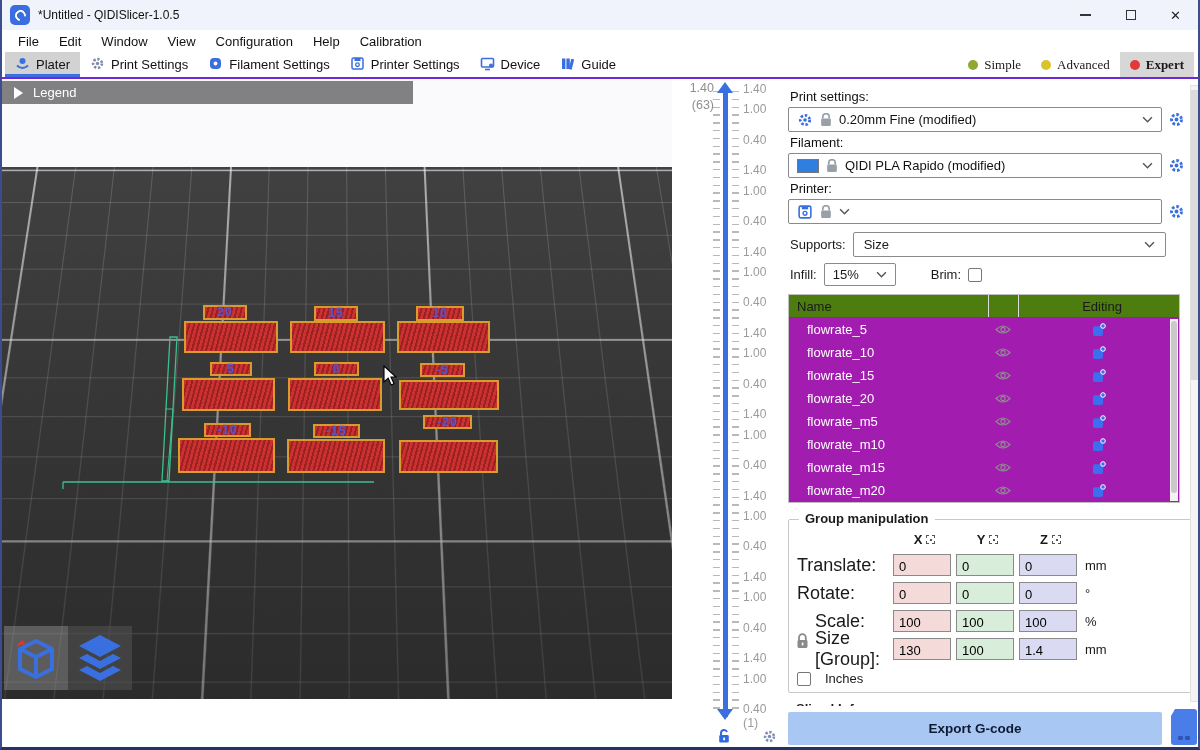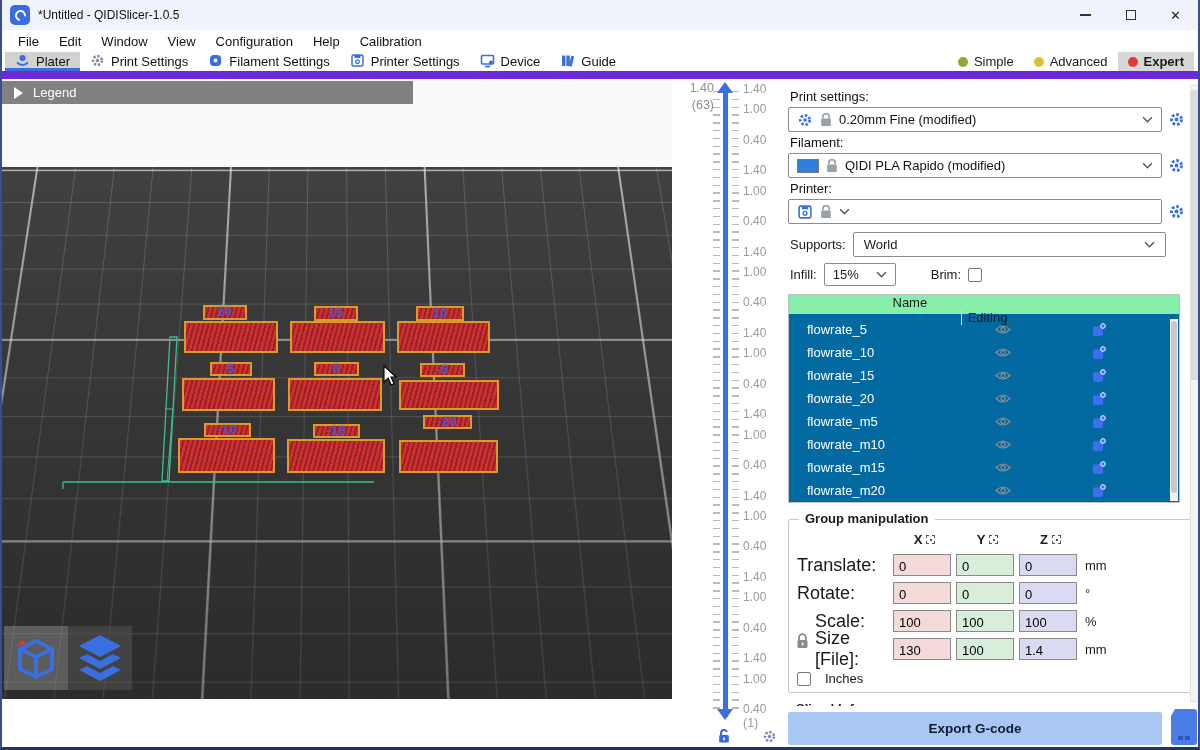--- a/index.html
+++ b/index.html
@@ -15,25 +15,25 @@
   .win-controls { margin-left:auto; display:flex; height:30px; }
   .win-btn { width:45px; height:30px; display:flex; align-items:center; justify-content:center; color:#222; font-size:13px; }
   .glyph-min { width:11px; height:1.5px; background:#333; display:inline-block; }
   .glyph-max { width:10px; height:10px; border:1.3px solid #333; display:inline-block; }
 
   
   .menubar { height:22px; background:#fff; display:flex; align-items:center; padding-left:6px; }
   .menu-item { padding:0 10px; font-size:13px; color:#111; }
 
   
-  .tabbar { height:27px; background:#fff; display:flex; align-items:stretch; border-bottom:8px solid #6d28d9; padding-left:3px; }
+  .tabbar { height:27px; background:#fff; display:flex; align-items:stretch; border-bottom:2px solid #6d28d9; padding-left:3px; }
   .tab { display:flex; align-items:center; gap:6px; padding:0 10px; font-size:13px; color:#111; }
   .tab.active { background:#d2d2d2; box-shadow:inset 0 -3px 0 #3a6fe0; }
   .modes { margin-left:auto; display:flex; align-items:stretch; padding-right:4px; }
-  .mode { display:flex; align-items:center; gap:6px; padding:0 10px; font-size:13px; }
+  .mode { display:flex; align-items:center; gap:6px; padding:0 10px; font-size:13px;font-family:Liberation Serif, serif; }
   .mode .dot { width:10px; height:10px; border-radius:50%; display:inline-block; }
   .mode.active { background:#d7d7d7; font-weight:bold; }
 
   
   .main { position:absolute; top:79px; left:0; right:0; bottom:0; }
   .viewport { position:absolute; left:0; top:0; width:670px; height:671px; background:#fafafd; overflow:hidden; }
 
   .legend-bar { position:absolute; left:0; top:2px; width:411px; height:23px; background:rgba(122,122,125,0.95); color:#fff; display:flex; align-items:center; gap:10px; padding-left:12px; font-size:13px; }
   .legend-bar .tri { width:0; height:0; border-left:9px solid #fff; border-top:6px solid transparent; border-bottom:6px solid transparent; }
 
@@ -90,25 +90,25 @@
   .swatch { width:22px; height:14px; background:#2f7fe0; border:1px solid #777; }
   .sup-row { display:flex; align-items:center; margin:8px 0 4px 2px; gap:7px; }
   .sup-combo { width:313px; height:25px; border:1px solid #8a8a8a; border-radius:2px; display:flex; align-items:center; padding:0 10px; }
   .sup-combo .txt { flex:1; }
   .infill-row { display:flex; align-items:center; margin:6px 0 8px 2px; gap:7px; }
   .infill-combo { width:72px; height:23px; border:1px solid #8a8a8a; border-radius:2px; display:flex; align-items:center; padding:0 8px; }
   .infill-combo .txt { flex:1; }
   .cb { width:14px; height:14px; border:1px solid #777; border-radius:2px; background:#fff; display:inline-block; }
 
   .objtable { position:relative; width:392px; border:1px solid #bfbfbf; margin-top:4px; }
-  .objtable .hdr { display:flex; height:23px; align-items:center; border-bottom:4px solid #0369a1; background:#86efac;flex-direction:column; }
+  .objtable .hdr { display:flex; height:23px; align-items:center; border-bottom:1px solid #0369a1; background:#4d7c0f; }
   .objtable .hdr .c1 { width:199px; padding-left:8px; font-size:13px; }
   .objtable .hdr .c2 { width:30px; border-left:1px solid #dcdcdc; height:100%; }
   .objtable .hdr .c3 { flex:1; border-left:1px solid #dcdcdc; height:100%; display:flex; align-items:center; justify-content:center; font-size:13px;padding-left:6px; }
-  .objrow { display:flex; height:23px; align-items:center; background:#0369a1; color:#fff; }
+  .objrow { display:flex; height:23px; align-items:center; background:#a21caf; color:#fff; }
   .objrow .name { width:199px; padding-left:18px; font-size:13px; white-space:nowrap; }
   .objrow .eye { width:30px; display:flex; justify-content:center; }
   .objrow .edit { flex:1; display:flex; justify-content:center; }
   .tbl-scroll { position:absolute; right:1px; top:24px; bottom:1px; width:8px; background:#f3f3f3; }
   .tbl-thumb { position:absolute; left:1px; right:1px; top:2px; height:172px; background:#c9c9c9; border-radius:3px; }
 
   .groupbox { position:relative; width:409px; border:1px solid #c8c8c8; border-radius:2px; margin-top:16px; padding:6px 0 6px 8px; }
   .groupbox .legend { position:absolute; top:-9px; left:10px; background:#fff; padding:0 6px; font-weight:bold; font-size:13px; }
   .gm-head { display:flex; margin:6px 0 4px 0; }
   .gm-head .spacer { width:96px; }
@@ -425,21 +425,21 @@
         </div>
         <svg width="17" height="17" viewBox="0 0 15 15">
             <circle cx="7.5" cy="7.5" r="4.4" fill="none" stroke="#3a6fe0" stroke-width="2.6" stroke-dasharray="2.3 1.7"></circle>
             <circle cx="7.5" cy="7.5" r="1.7" fill="#3a6fe0"></circle>
           </svg>
       </div>
 
       <div class="sup-row">
         <span>Supports:</span>
         <div class="sup-combo">
-          <span class="txt">World</span>
+          <span class="txt">Size</span>
           <svg width="11" height="7" viewBox="0 0 10 6">
               <path d="M1 1 L5 5 L9 1" stroke="#555" fill="none" stroke-width="1.3"></path>
             </svg>
         </div>
       </div>
 
       <div class="infill-row">
         <span>Infill:</span>
         <div class="infill-combo">
           <span class="txt">15%</span>
@@ -608,21 +608,21 @@
               <span class="gm-unit">°</span>
             </div>
             <div class="gm-row">
               <span class="lab indent">Scale:</span>
               <input class="gm-field" value="100" style="background: rgb(245, 218, 218);">
               <input class="gm-field" value="100" style="background: rgb(217, 238, 218);">
               <input class="gm-field" value="100" style="background: rgb(218, 218, 242);">
               <span class="gm-unit">%</span>
             </div>
             <div class="gm-row">
-              <span class="lab indent">Size [File]:</span>
+              <span class="lab indent">Size [Group]:</span>
               <input class="gm-field" value="130" style="background: rgb(245, 218, 218);">
               <input class="gm-field" value="100" style="background: rgb(217, 238, 218);">
               <input class="gm-field" value="1.4" style="background: rgb(218, 218, 242);">
               <span class="gm-unit">mm</span>
             </div>
           </div>
         <span class="gm-lock">
           <svg width="15" height="18" viewBox="0 0 15 18">
               <path d="M4 8 V5.5 a3.4 3.4 0 0 1 6.8 0 V8" fill="none" stroke="#8a8a8a" stroke-width="1.8"></path>
               <rect x="2.5" y="8" width="10" height="8" rx="1.4" fill="#8a8a8a"></rect>

